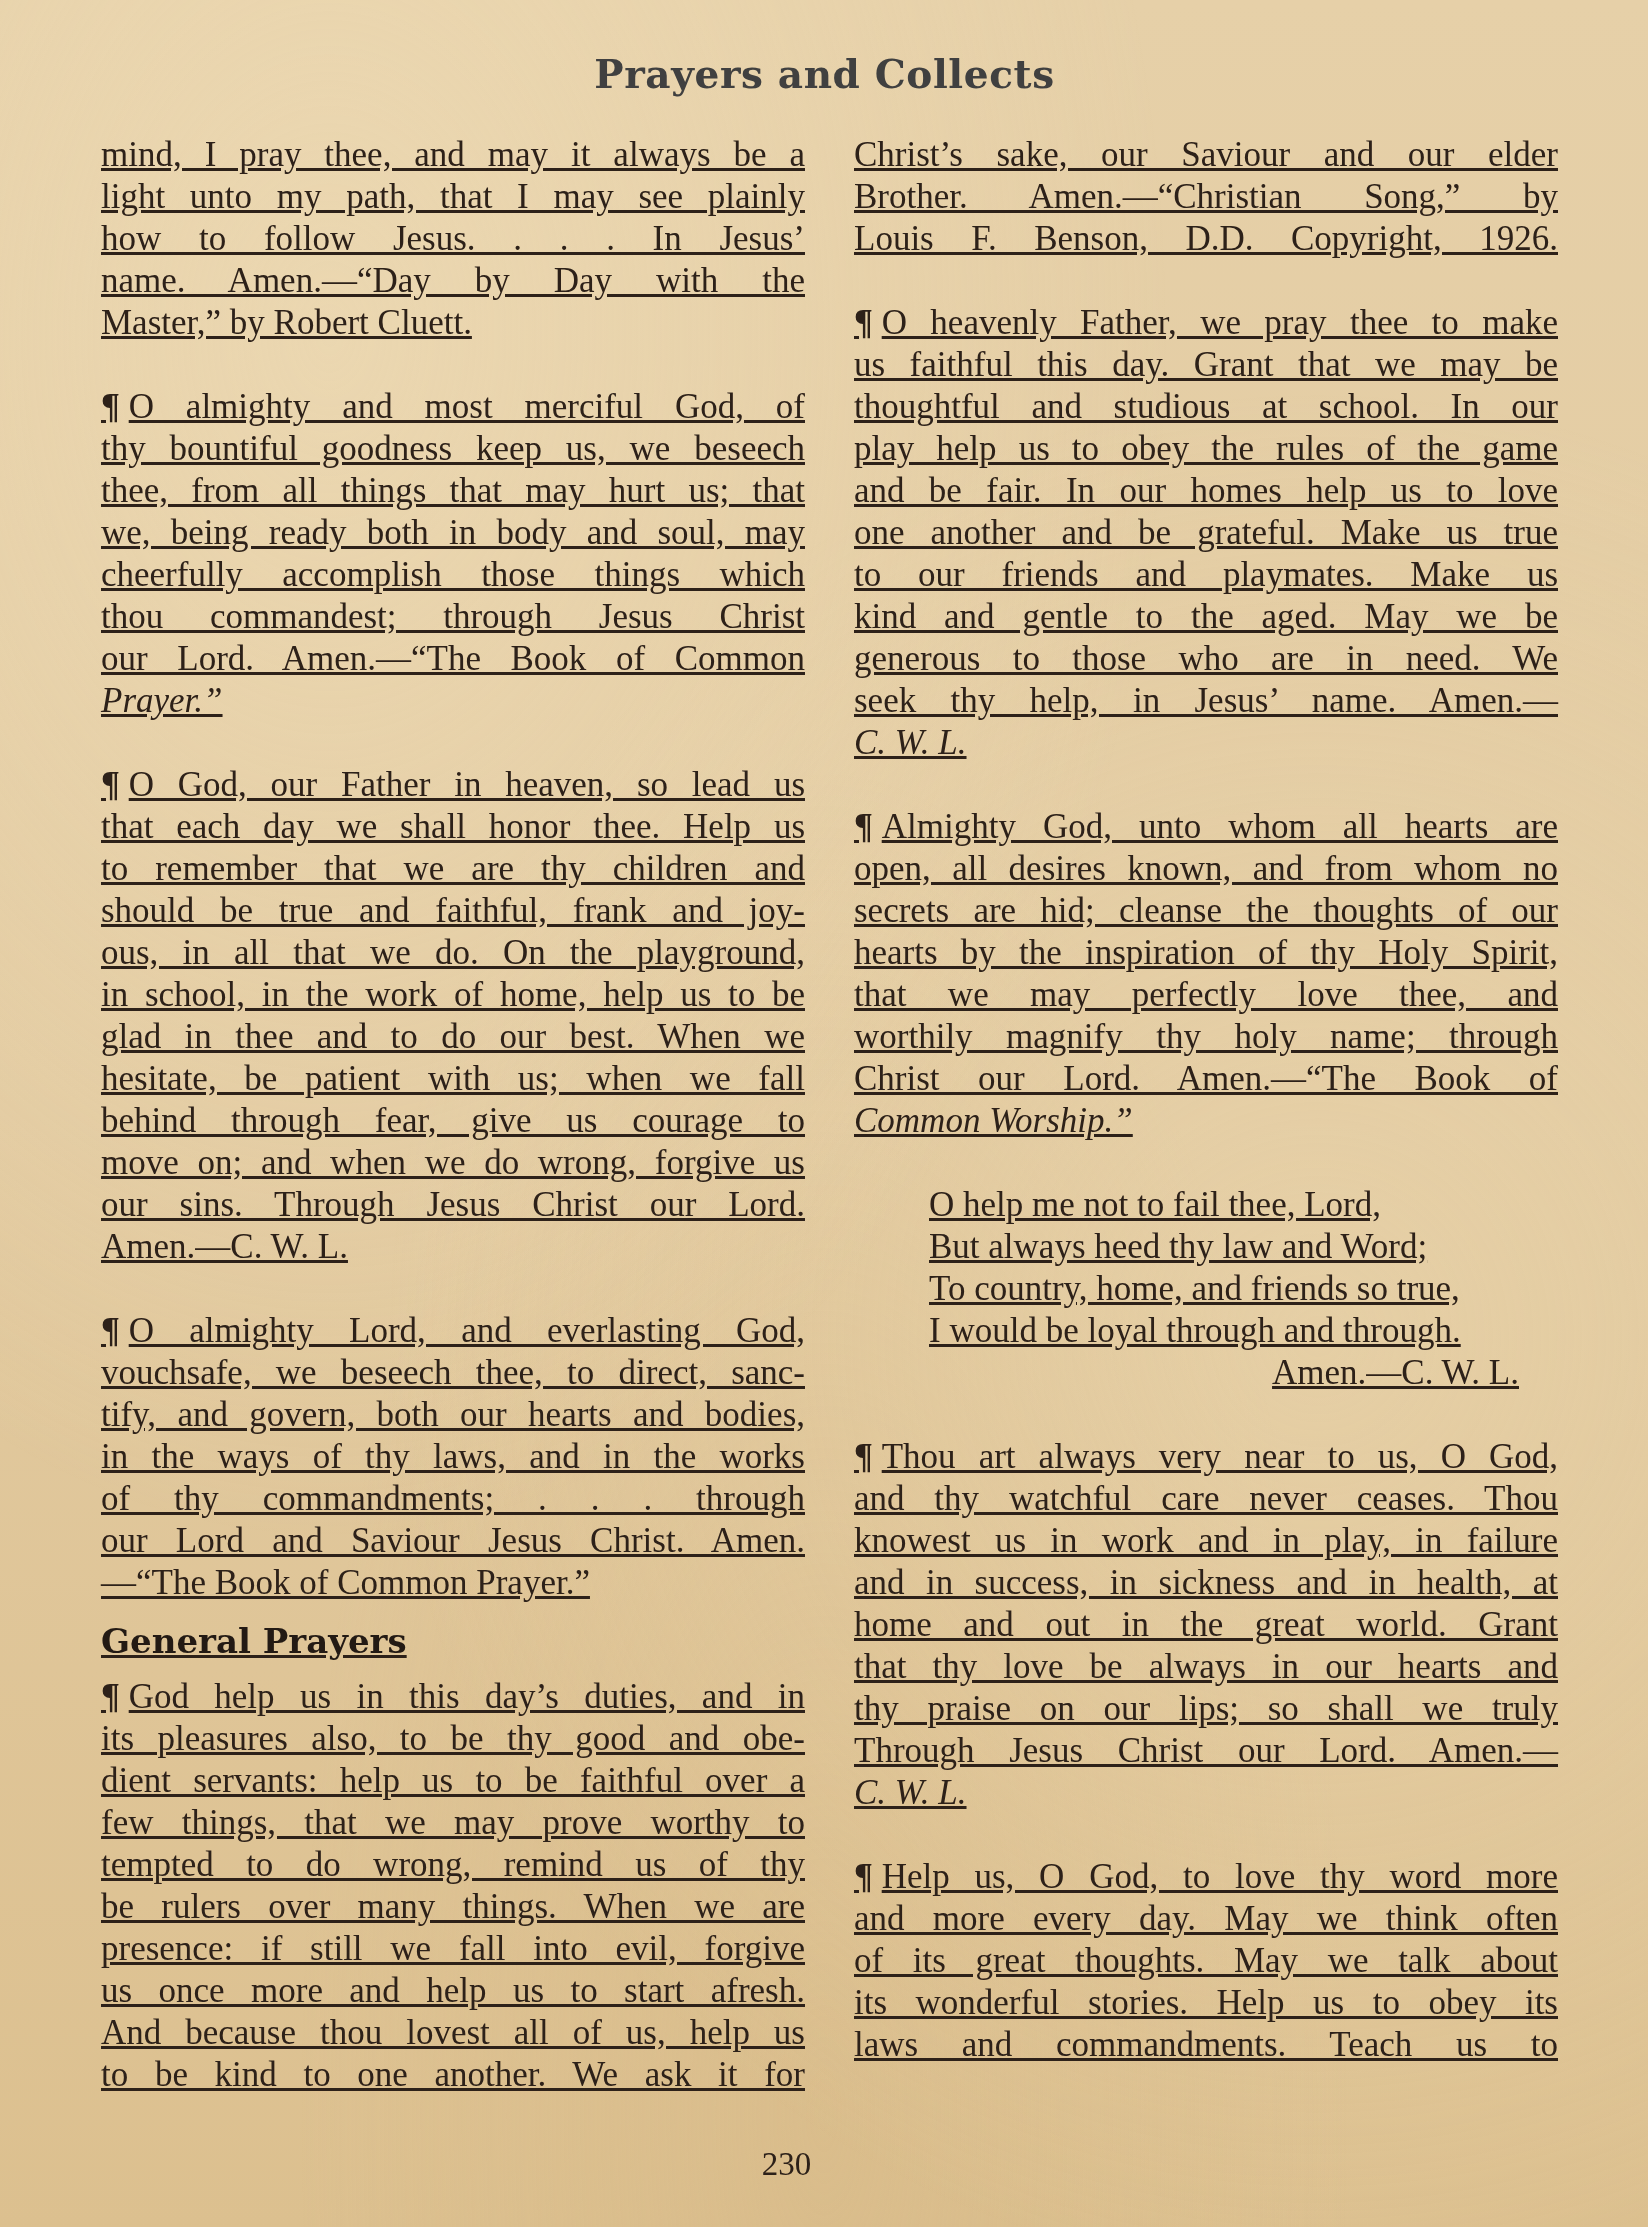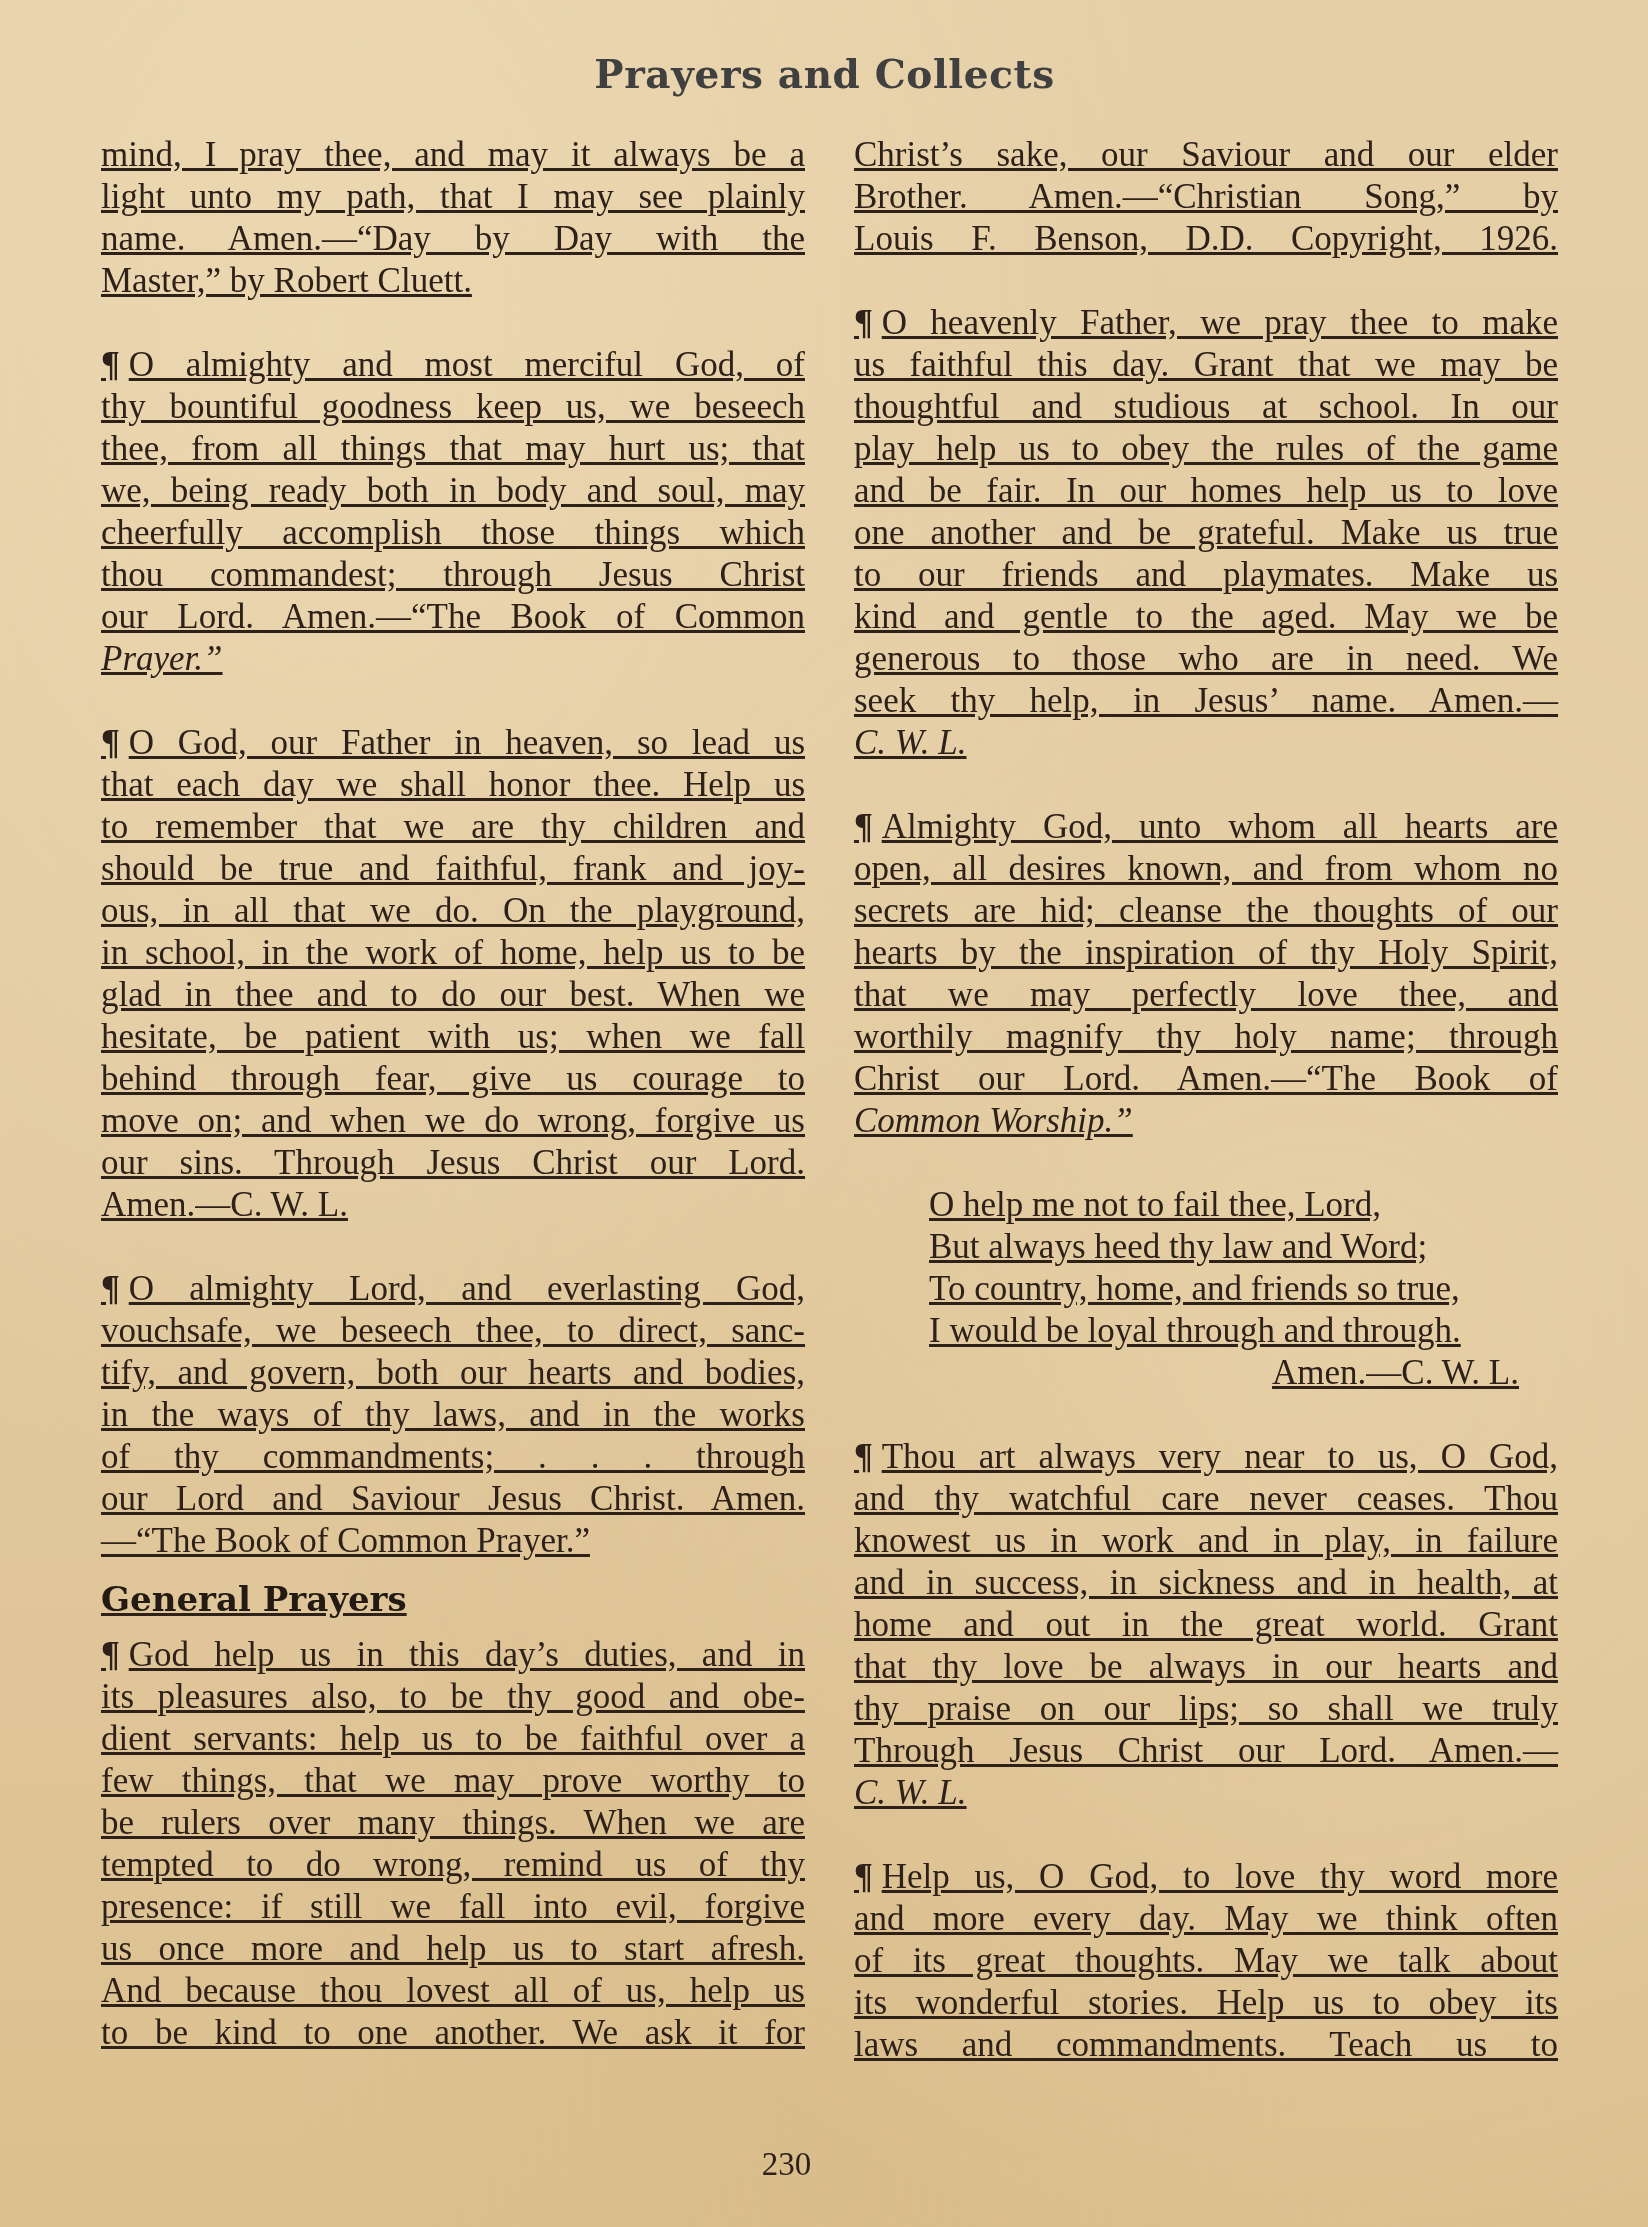--- a/index.html
+++ b/index.html
@@ -94,20 +94,21 @@
 </head>
 <body>
 
 <div class="page-header">Prayers and Collects</div>
 
 <div class="column col-left">
 
   <div class="para">
     <span class="line">mind, I pray thee, and may it always be a</span>
     <span class="line">light unto my path, that I may see plainly</span>
+    <span class="line">how to follow Jesus. . . . In Jesus’</span>
     <span class="line">name. Amen.—“Day by Day with the</span>
     <span class="line last">Master,” by Robert Cluett.</span>
   </div>
   <div class="gap"></div>
 
   <div class="para">
     <span class="line"><span class="pilcrow">¶</span>O almighty and most merciful God, of</span>
     <span class="line">thy bountiful goodness keep us, we beseech</span>
     <span class="line">thee, from all things that may hurt us; that</span>
     <span class="line">we, being ready both in body and soul, may</span>
@@ -144,22 +145,22 @@
     <span class="line last">—“The Book of Common Prayer.”</span>
   </div>
 
   <div class="section-heading">General Prayers</div>
 
   <div class="para">
     <span class="line"><span class="pilcrow">¶</span>God help us in this day’s duties, and in</span>
     <span class="line">its pleasures also, to be thy good and obe-</span>
     <span class="line">dient servants: help us to be faithful over a</span>
     <span class="line">few things, that we may prove worthy to</span>
+    <span class="line">tempted to do wrong, remind us of thy</span>
     <span class="line">be rulers over many things. When we are</span>
-    <span class="line">tempted to do wrong, remind us of thy</span>
     <span class="line">presence: if still we fall into evil, forgive</span>
     <span class="line">us once more and help us to start afresh.</span>
     <span class="line">And because thou lovest all of us, help us</span>
     <span class="line">to be kind to one another. We ask it for</span>
   </div>
 </div>
 
 <div class="column col-right">
 
   <div class="para">

